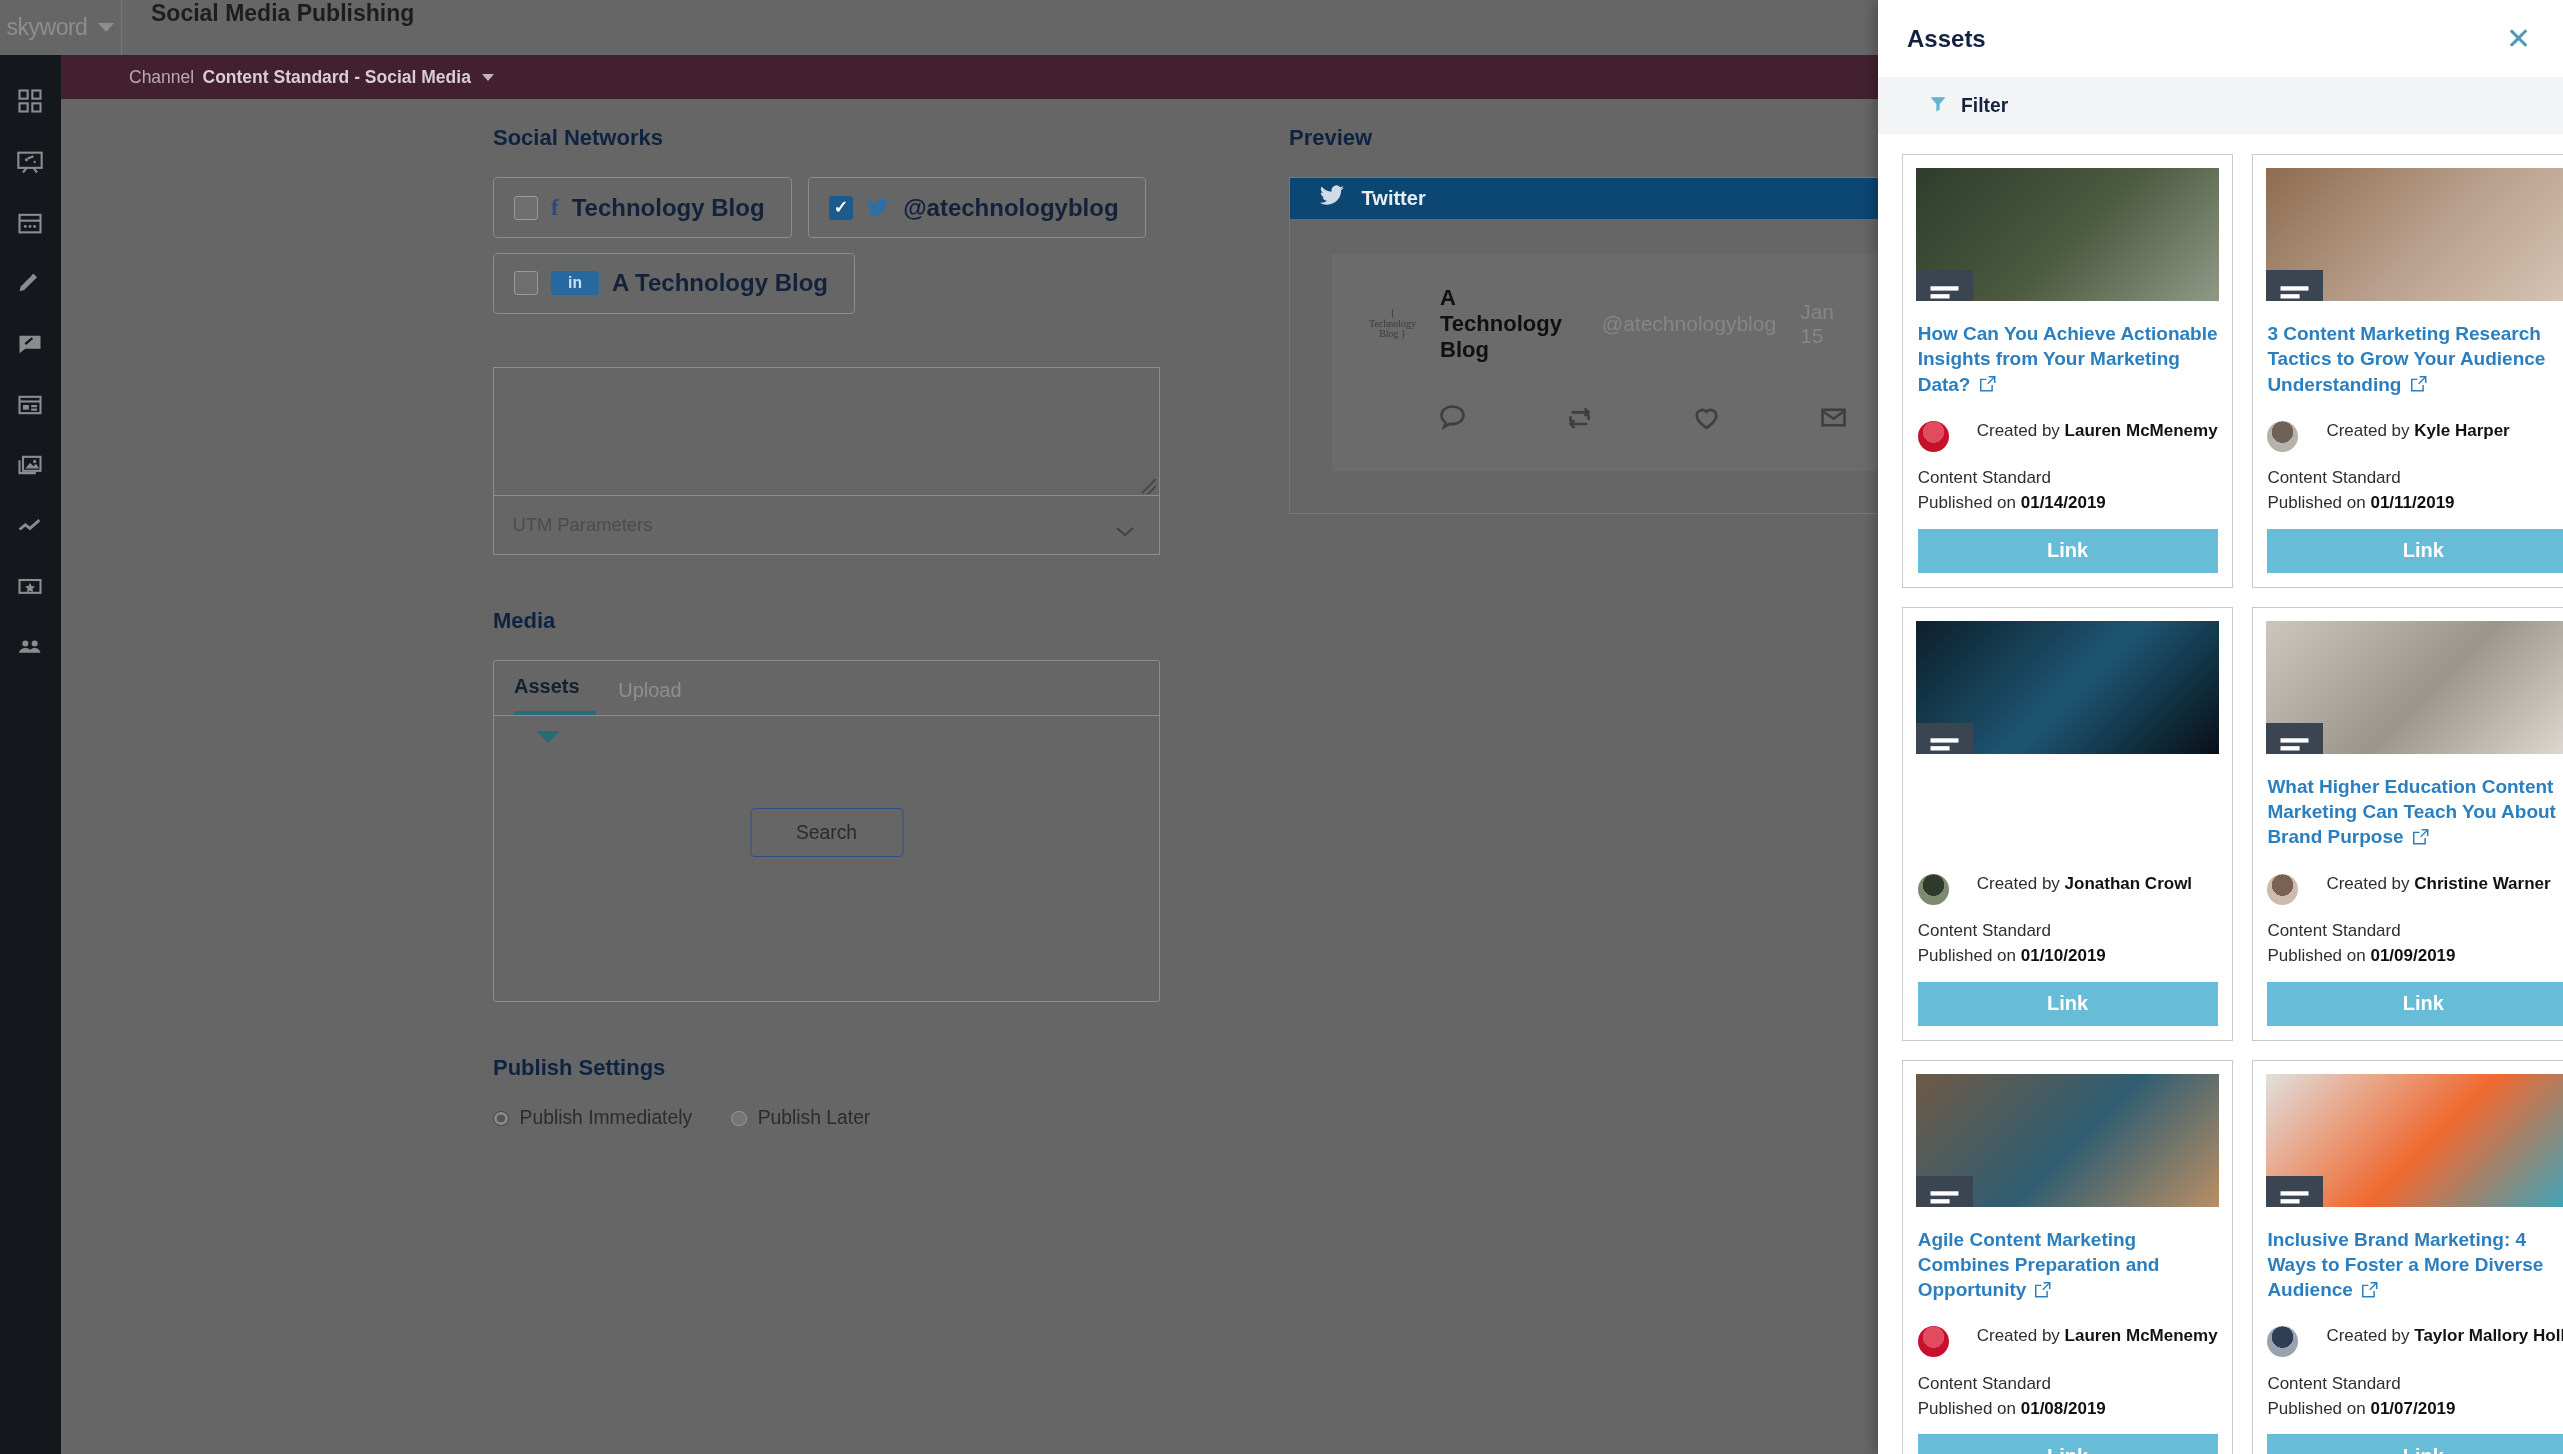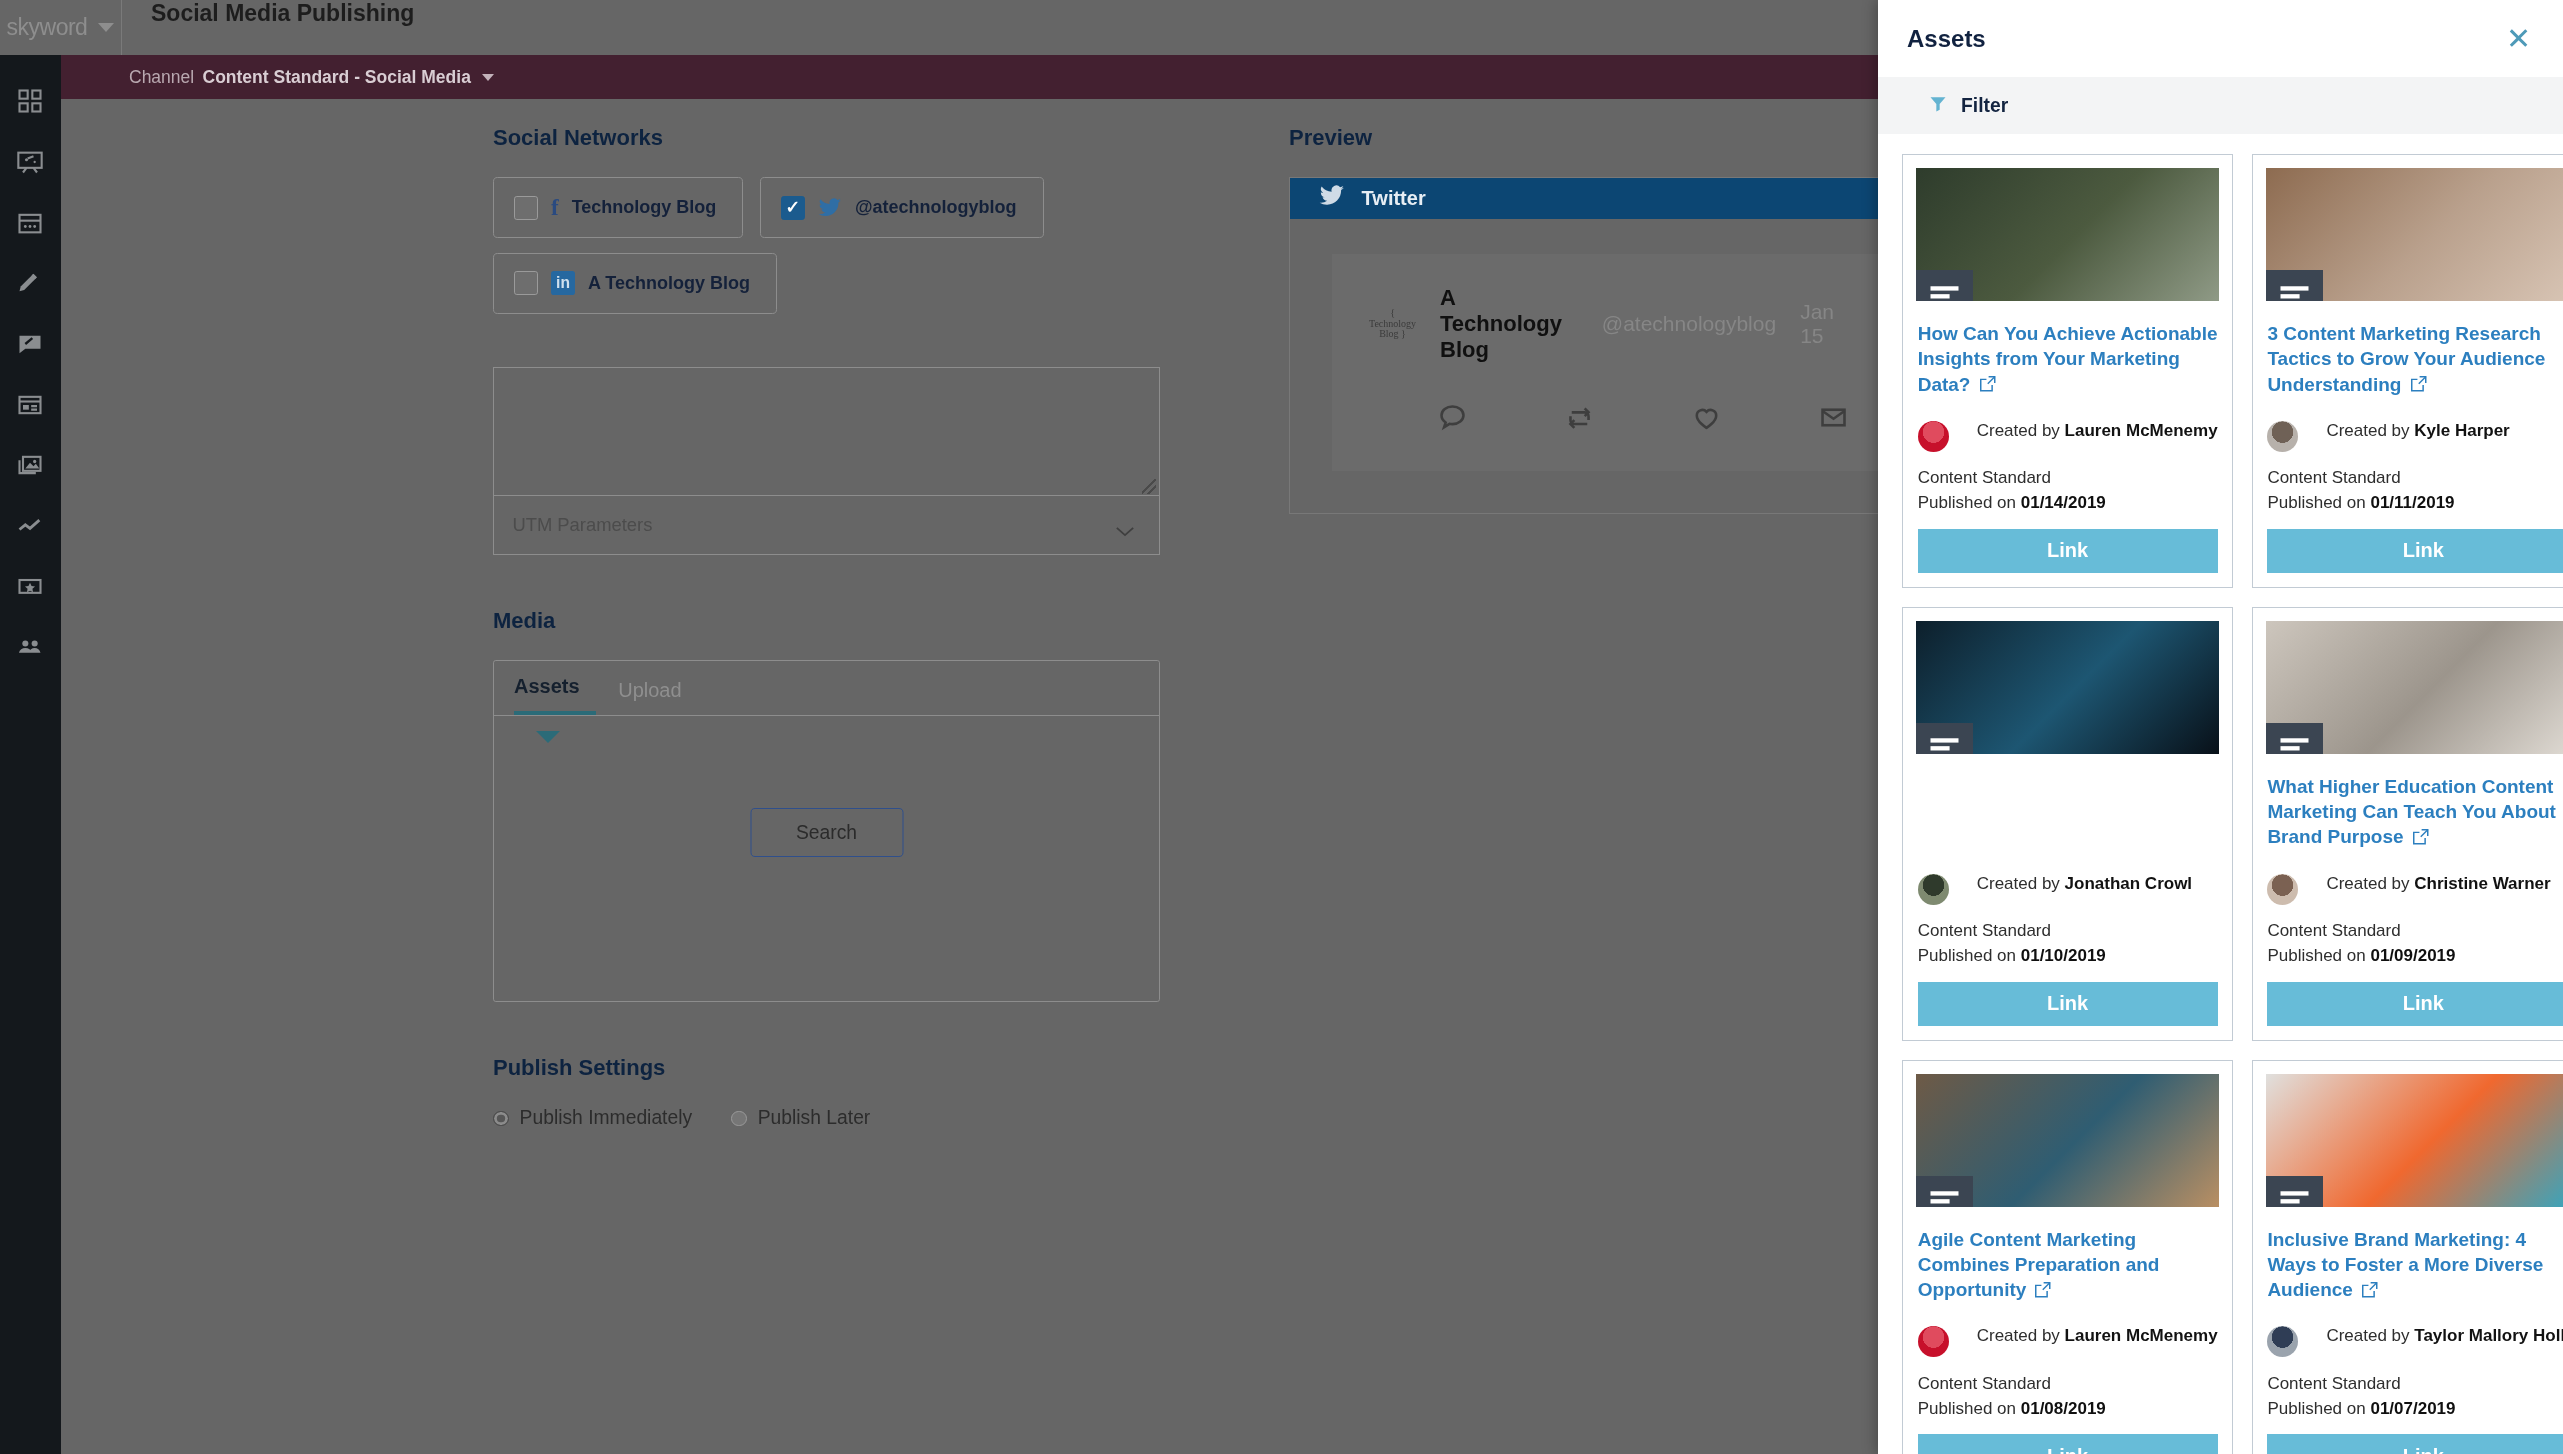--- a/index.html
+++ b/index.html
@@ -73,26 +73,26 @@
   .net-chip {
     border: 0.9px solid #8d8d8d; border-radius: 4.6px; height: 61px;
     display: inline-flex; align-items: center; padding: 0 26px 0 20px; gap: 13px;
   }
   .cb { width: 24px; height: 24px; border: 0.9px solid #9a9a9a; background: #6e6e6e; border-radius: 2.8px; }
   .cb.on {
     background: #1b5b8e; border-color: #1b5b8e; color: #fff;
     display: flex; align-items: center; justify-content: center;
     font-size: 17.5px; line-height: 1; font-weight: bold;
   }
-  .net-label { font-size: 18px; color: #14213a; font-weight: bold; white-space: nowrap; }
+  .net-label { font-size: 24px; color: #14213a; font-weight: bold; white-space: nowrap; }
   .fb-g { color: #2a4a80; font-size: 23px; font-weight: bold; font-family: "Liberation Serif", serif; }
   .tw-g { width: 24px; height: 20px; }
   .tw-g svg { width: 24px; height: 20px; fill: #2f6ea5; }
   .li-g {
-    width: 24px; height: 24px; background: #2668a0; color: #cfe0ee; border-radius: 2.8px;
+    width: 48px; height: 24px; background: #2668a0; color: #cfe0ee; border-radius: 2.8px;
     font-size: 15.6px; font-weight: bold; display: flex; align-items: center; justify-content: center;
     font-family: "Liberation Sans", sans-serif;
   }
 
   .msg-head { display: flex; align-items: center; justify-content: space-between; margin-bottom: 24px; }
   .msg-ghostbtn { width: 155px; height: 24px; background: #5e5e5e; border-radius: 4.6px; }
   .msg-box { height: 129px; border: 0.9px solid #8d8d8d; background: transparent; position: relative; }
   .msg-grip {
     position: absolute; right: 2.8px; bottom: 1.8px; width: 14.7px; height: 14.7px;
     background:

